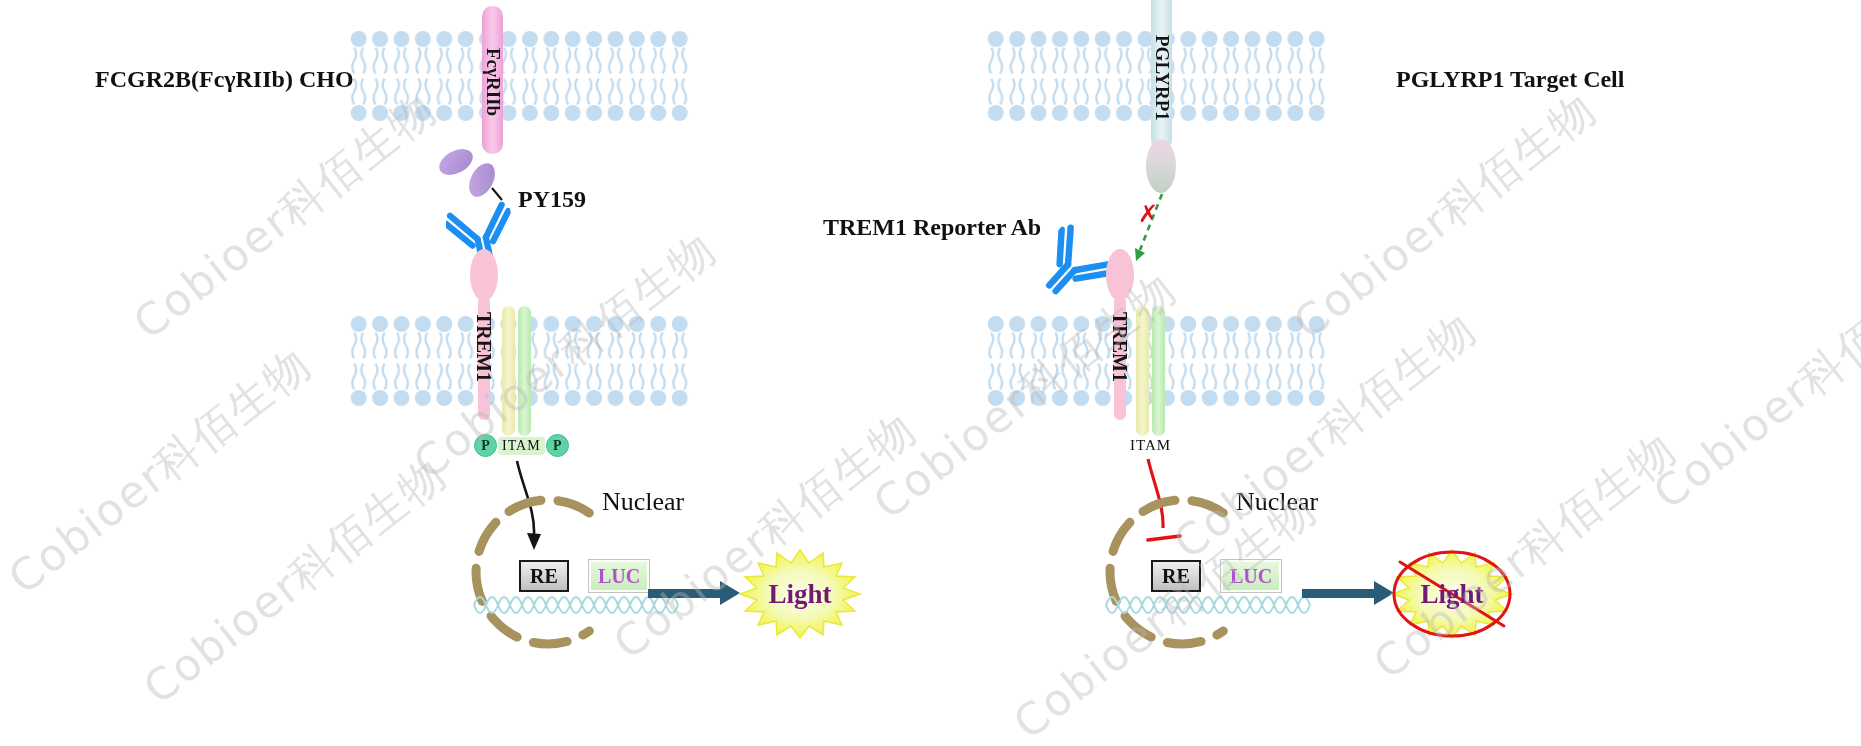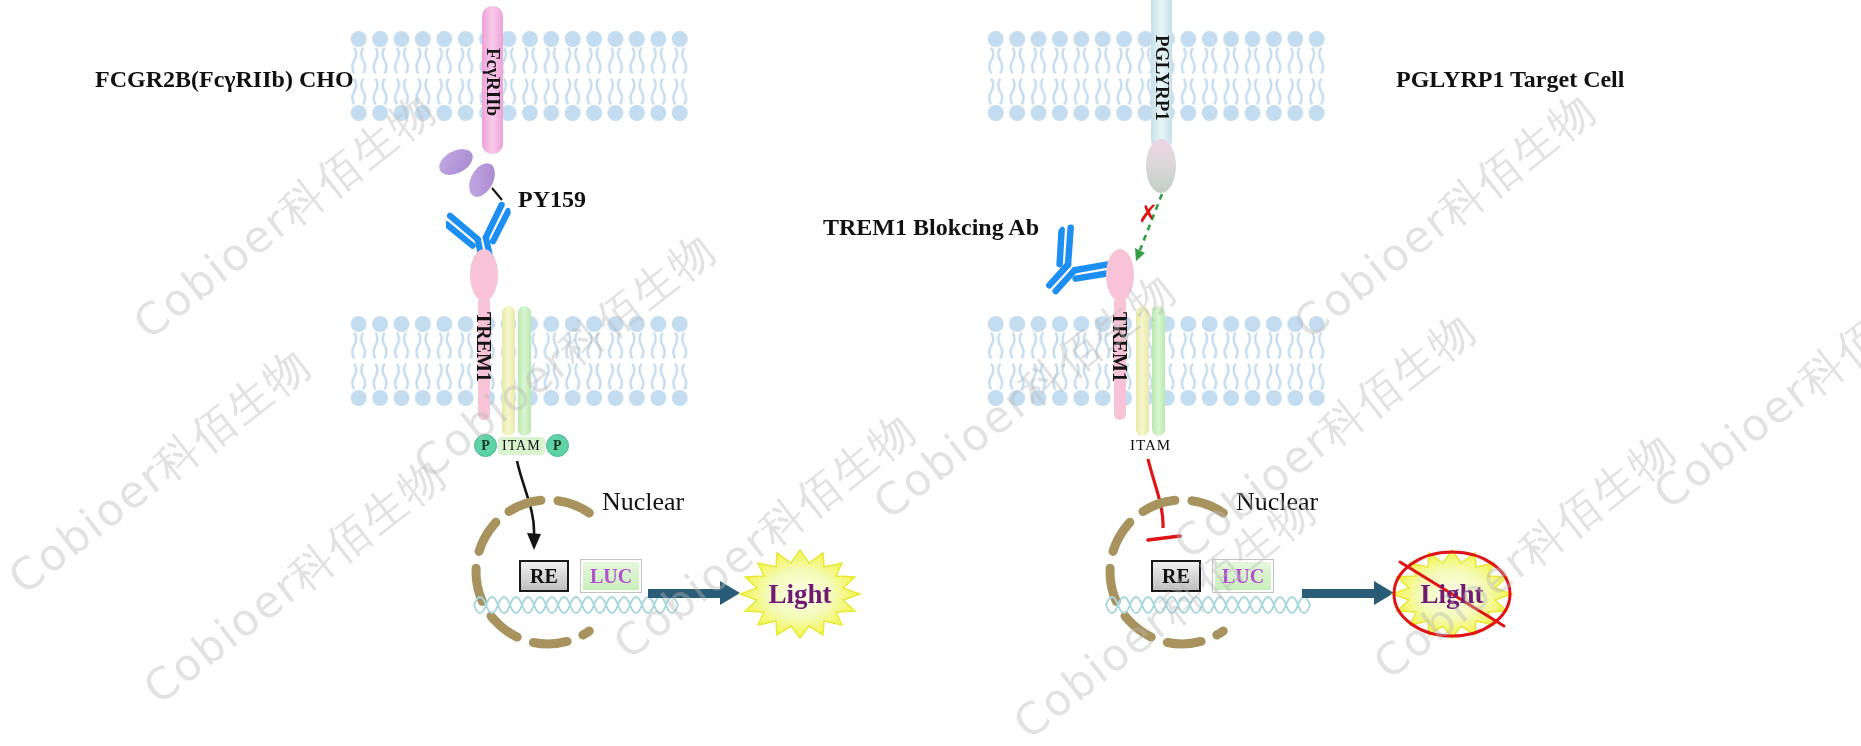--- a/index.html
+++ b/index.html
@@ -19,21 +19,21 @@
   .helix{position:absolute;border-radius:7px;width:13px;height:130px;}
   .helix-y{background:linear-gradient(90deg,#e8e9a8,#f6f6ce,#e8e9a8);}
   .helix-g{background:linear-gradient(90deg,#b9e8b0,#d8f6d0,#b9e8b0);}
   .itam-row{position:absolute;display:flex;align-items:center;gap:1px;}
   .pcircle{width:21px;height:21px;border-radius:50%;background:#5ed3a8;border:1px solid #46b88d;
            display:flex;align-items:center;justify-content:center;
            font:bold 14px "Liberation Serif",serif;color:#10331f;}
   .itam-cap{background:#d8f3cd;border-radius:4px;padding:1px 4px;
             font:14px "Liberation Serif",serif;color:#111;letter-spacing:1px;}
   .itam-plain{position:absolute;font:15px "Liberation Serif",serif;color:#111;letter-spacing:1px;}
-  .reporter-row{position:absolute;display:flex;gap:12px;}
+  .reporter-row{position:absolute;display:flex;gap:20px;}
   .rebox{width:46px;height:28px;border:2px solid #1a1a1a;
          background:linear-gradient(#efefef,#c0c0c0);
          display:flex;align-items:center;justify-content:center;
          font:bold 20px "Liberation Serif",serif;color:#111;}
   .lucbox{width:56px;height:28px;border:2px solid #fdfdfd;outline:1px solid #c2c2c2;
           background:linear-gradient(#e6f8dc,#c8eebc);
           display:flex;align-items:center;justify-content:center;
           font:bold 20px "Liberation Serif",serif;color:#b34fd2;}
   .light-text{position:absolute;display:flex;align-items:center;justify-content:center;
               font:bold 27px "Liberation Serif",serif;color:#701a75;}
@@ -182,21 +182,21 @@
     <svg class="abs" style="left:1140px;top:136px" width="44" height="60">
       <ellipse cx="21" cy="30" rx="15" ry="27" fill="url(#ligGrad)"></ellipse>
     </svg>
 
     <svg class="abs" style="left:1116px;top:190px" width="64" height="84">
       <path d="M46,4 L24,60" stroke="#2f9e44" stroke-width="2.6" stroke-dasharray="6 5" fill="none"></path>
       <polygon points="20,71 29,63 19,58" fill="#2f9e44"></polygon>
     </svg>
     <div class="xmark" style="left:1138px;top:200px">✗</div>
 
-    <div class="lbl lbl-bold" style="left:823px;top:214px">TREM1 Blokcing Ab</div>
+    <div class="lbl lbl-bold" style="left:823px;top:214px">TREM1 Reporter Ab</div>
     <svg class="abs" style="left:1042px;top:220px" width="70" height="82" viewBox="0 0 64 76">
       <use href="#ab" transform="rotate(42 32 38)"></use>
       </svg>
 
     <svg class="abs" style="left:1098px;top:248px" width="44" height="176">
       <rect x="16" y="48" width="12" height="124" rx="6" fill="#f8c3d6"></rect>
       <ellipse cx="22" cy="27" rx="14" ry="26" fill="#f8c3d6"></ellipse>
     </svg>
     <div class="vlabel" style="left:1109px;top:292px;width:22px;height:110px;font-size:20px">TREM1</div>
 

